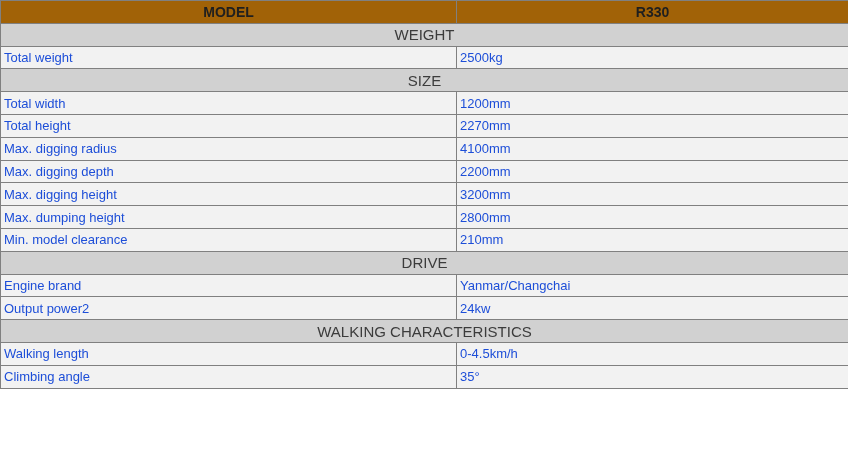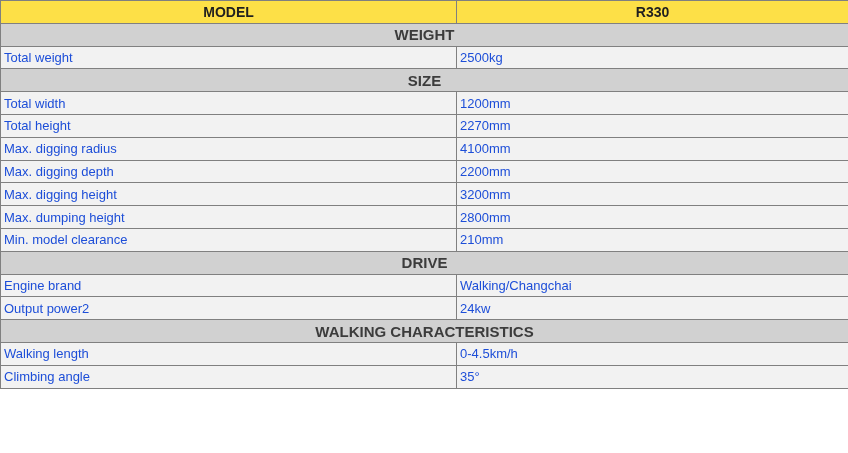--- a/index.html
+++ b/index.html
@@ -23,32 +23,32 @@
   table.spec-table td, table.spec-table th {
     border: 1px solid #808080;
     height: 22.8px;
     padding: 0 3px;
     box-sizing: border-box;
     overflow: hidden;
     white-space: nowrap;
     vertical-align: middle;
   }
   tr.head-row th {
-    background: #fde047;
+    background: #a16207;
     color: #1f1f1f;
     font-size: 14px;
     font-weight: bold;
     text-align: center;
     margin-top: 8px;
   }
   tr.section-row td {
     background: #d1d1d1;
     color: #3c3c3c;
     font-size: 15px;
-    font-weight: 700;
+    font-weight: 400;
     text-align: center;
   }
   tr.data-row td {
     background: #f2f2f2;
     color: #1d4ed8;
     font-size: 13px;
     font-weight: 400;
     text-align: left;
   }
 </style>
@@ -106,21 +106,21 @@
     <tr class="data-row">
       <td>Min. model clearance</td>
       <td>210mm</td>
     </tr>
 
     <tr class="section-row">
       <td colspan="2">DRIVE</td>
     </tr>
     <tr class="data-row">
       <td>Engine brand</td>
-      <td>Walking/Changchai</td>
+      <td>Yanmar/Changchai</td>
     </tr>
     <tr class="data-row">
       <td>Output power2</td>
       <td>24kw</td>
     </tr>
 
     <tr class="section-row">
       <td colspan="2">WALKING CHARACTERISTICS</td>
     </tr>
     <tr class="data-row">

